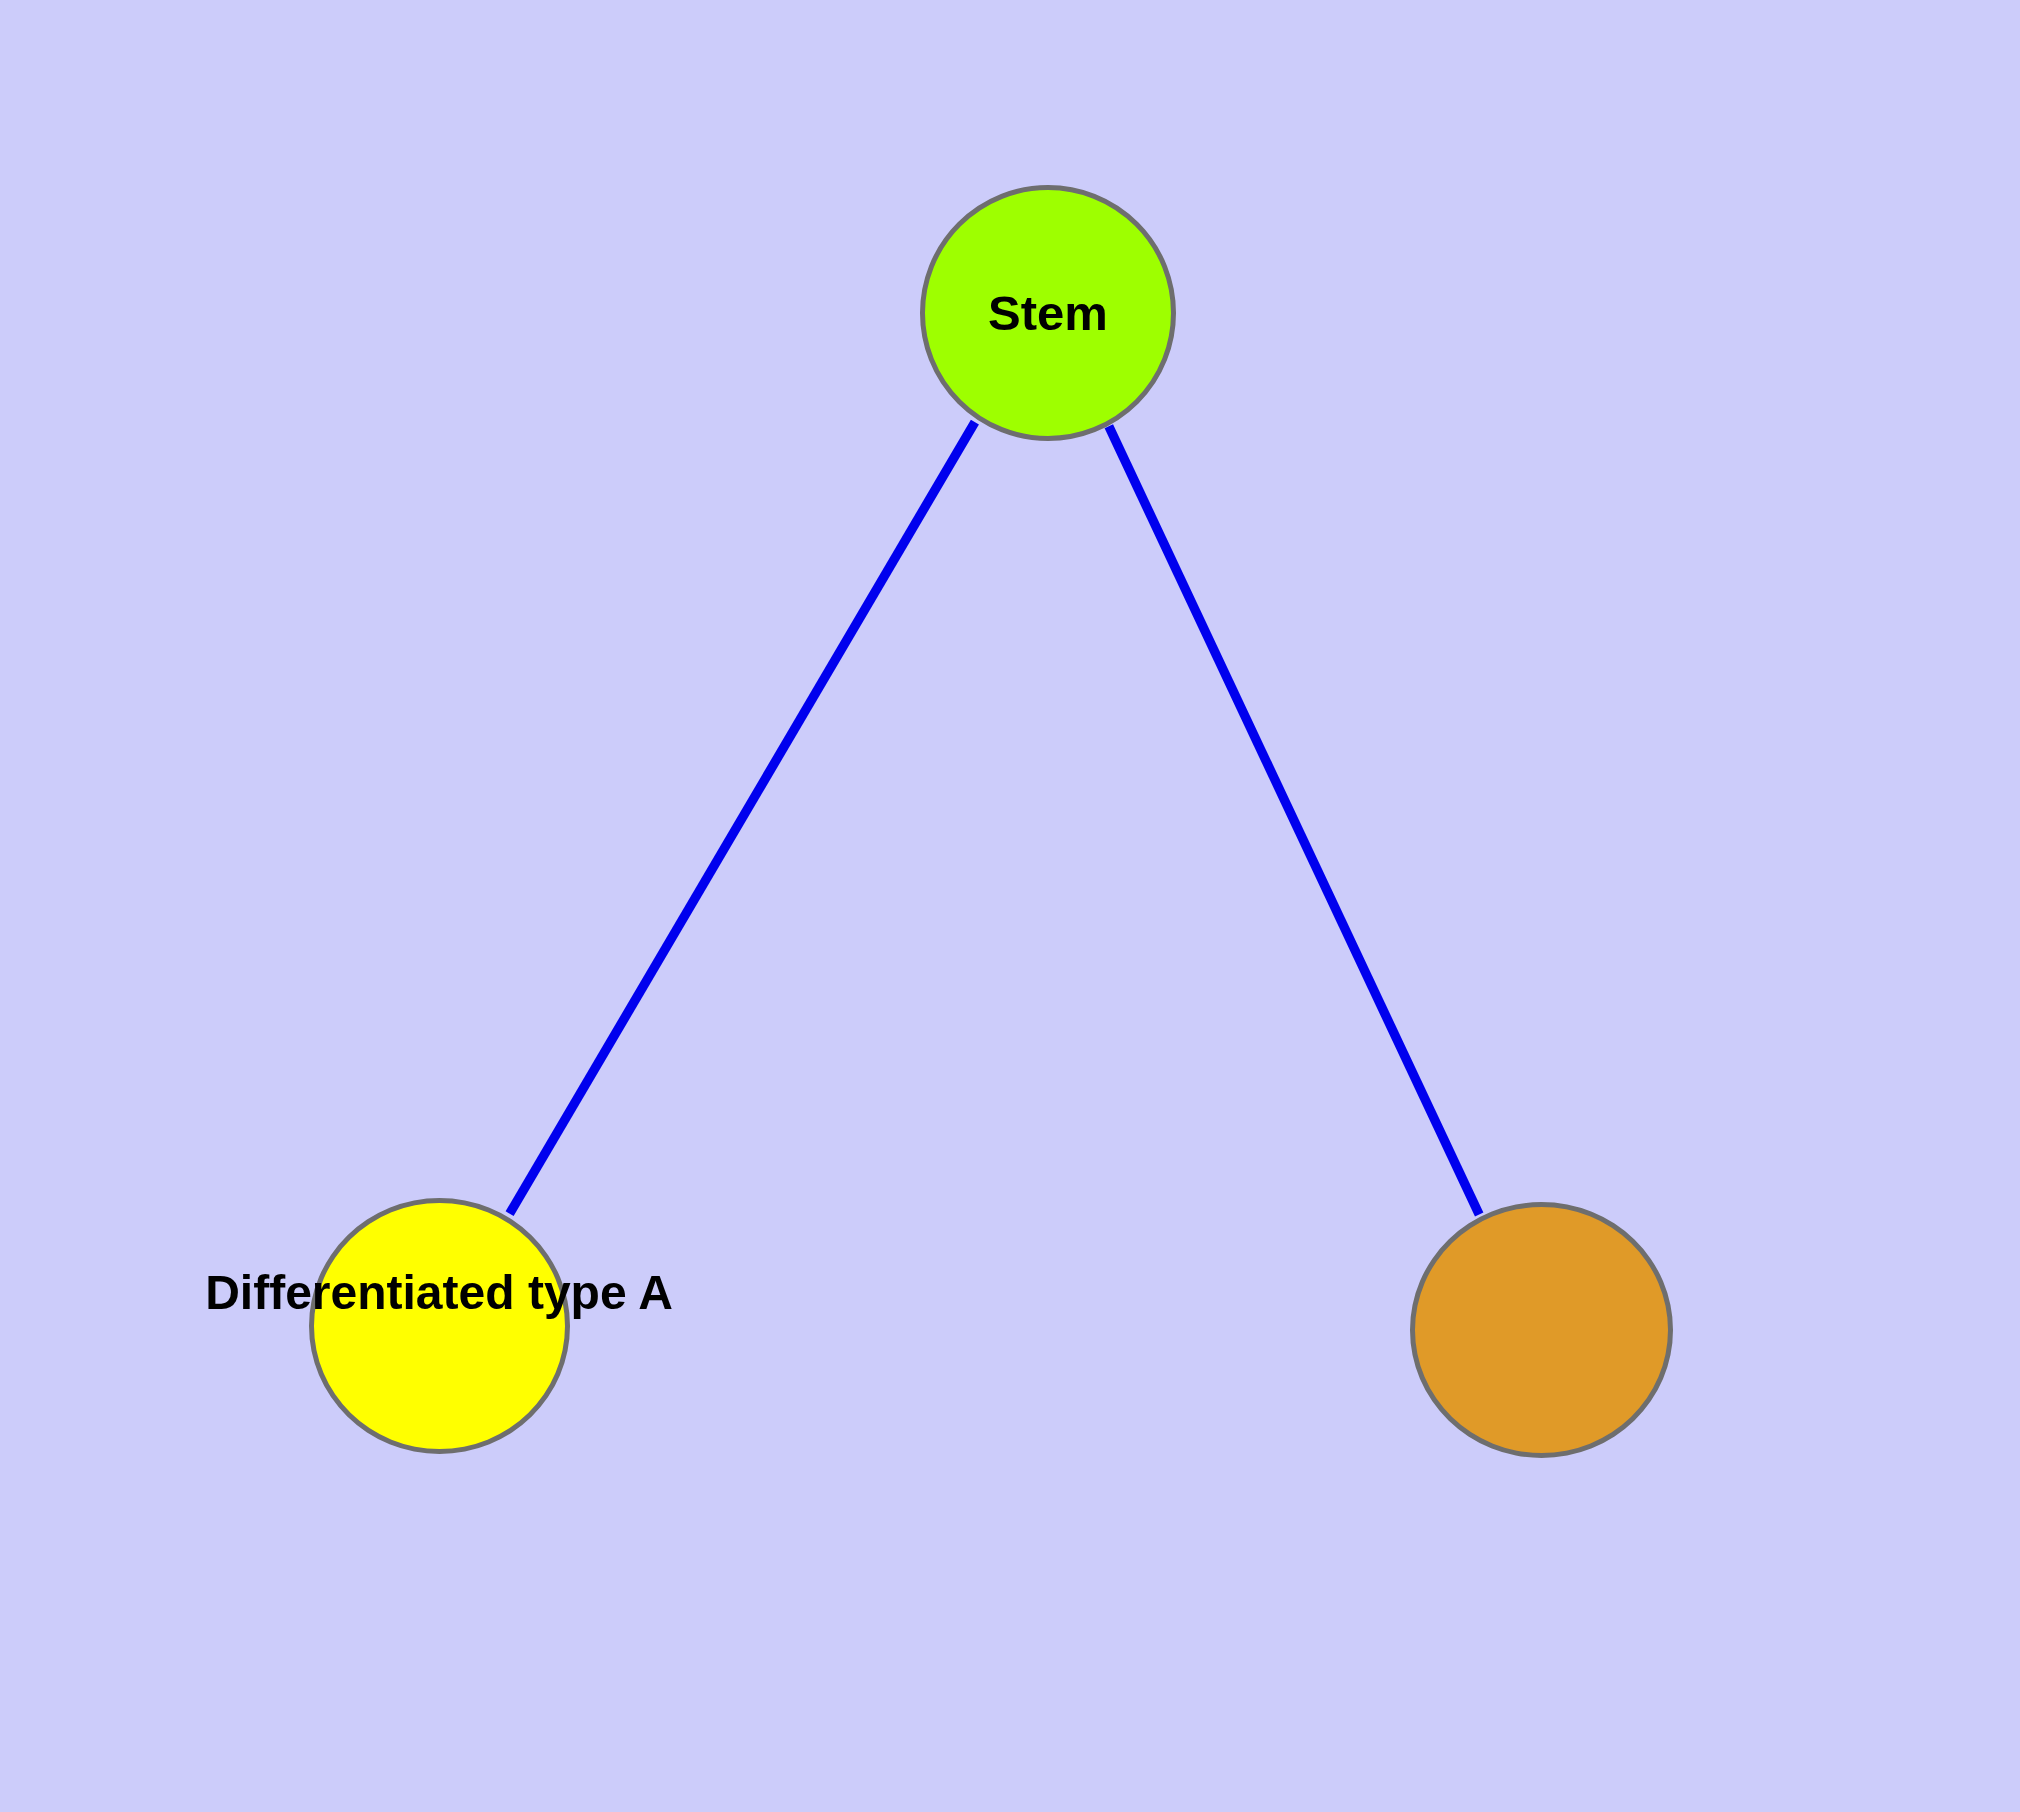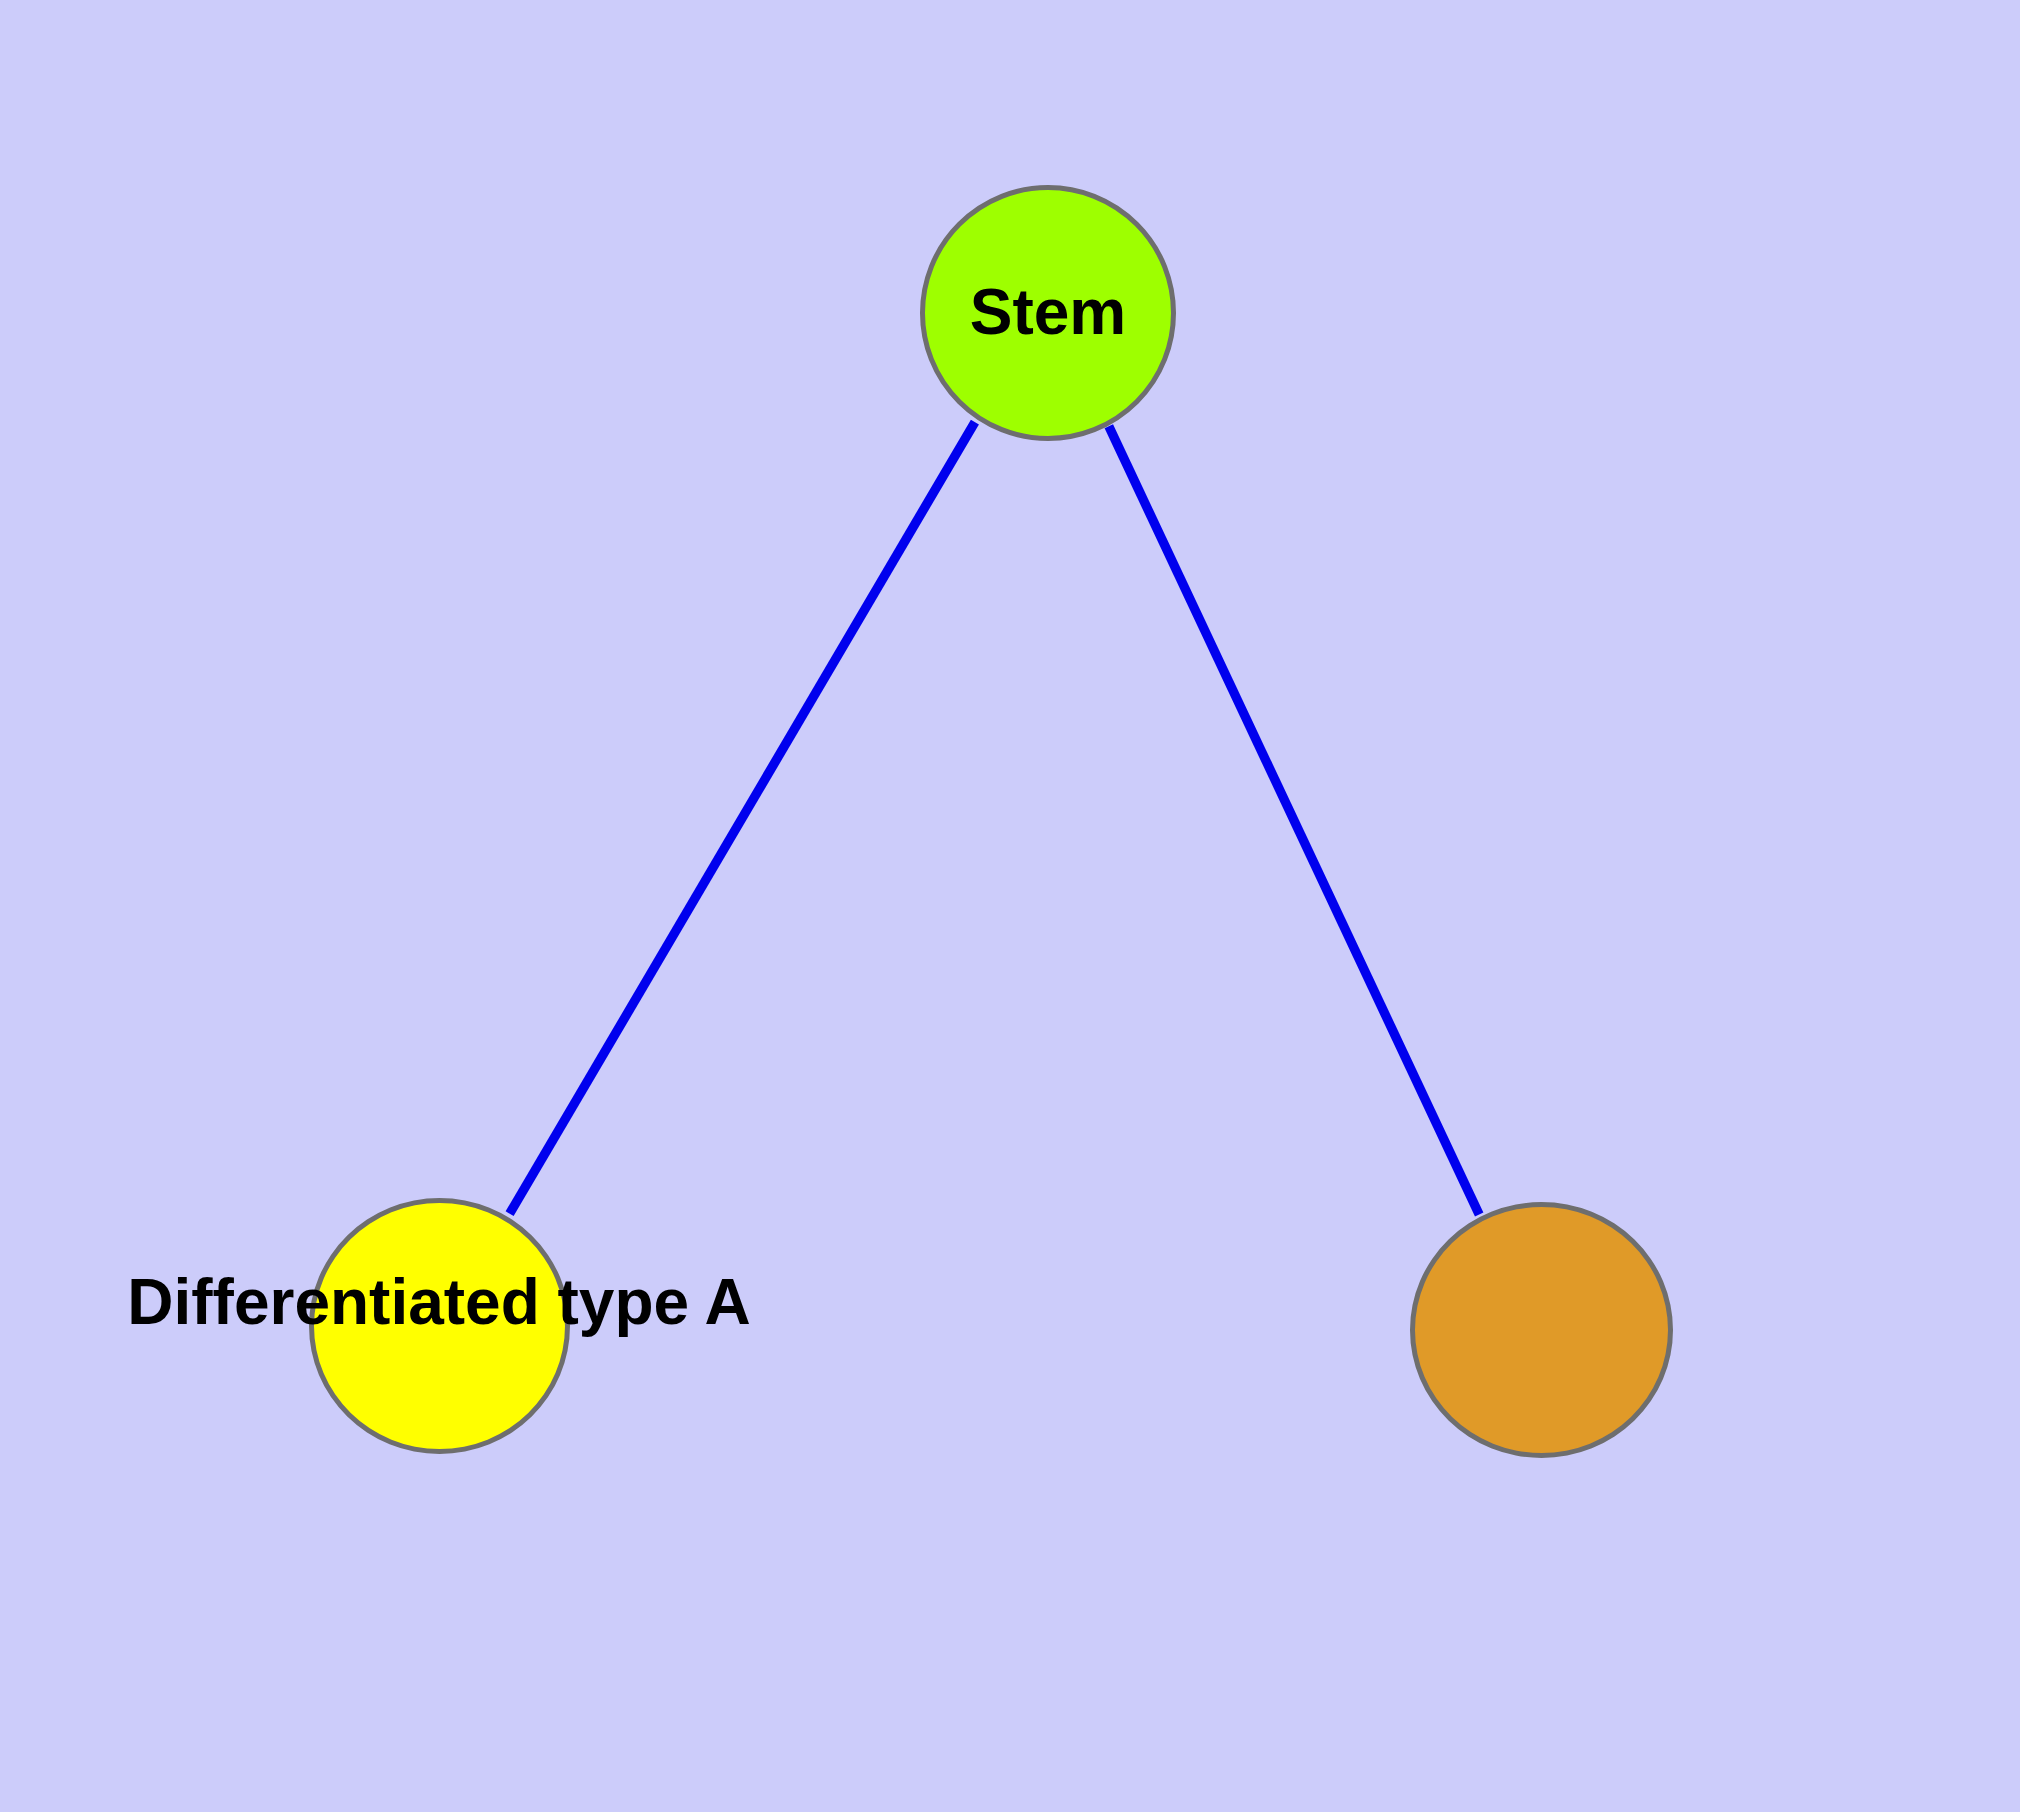--- a/index.html
+++ b/index.html
@@ -31,21 +31,21 @@
   }
   .node-label {
     position: absolute;
     left: 50%;
     top: 50%;
     transform: translate(-50%, -50%);
     white-space: nowrap;
     text-align: center;
     color: #000000;
     font-weight: bold;
-    font-size: 64px;
+    font-size: 49px;
     line-height: 1.12;
     pointer-events: none;
   }
   .node-label span {
     display: block;
   }
   #node-stem {
     left: 920px;
     top: 185px;
     width: 256px;
@@ -73,21 +73,21 @@
     z-index: 3;
   }
   .label-overlay {
     position: absolute;
     z-index: 5;
     pointer-events: none;
     white-space: nowrap;
     text-align: center;
     color: #000000;
     font-weight: bold;
-    font-size: 64px;
+    font-size: 48px;
     line-height: 1.14;
   }
   #label-type-a {
     left: 439px;
     top: 1266px;
     transform: translate(-50%, 0);
   }
   #label-type-b {
     left: 1542px;
     top: 1270px;

